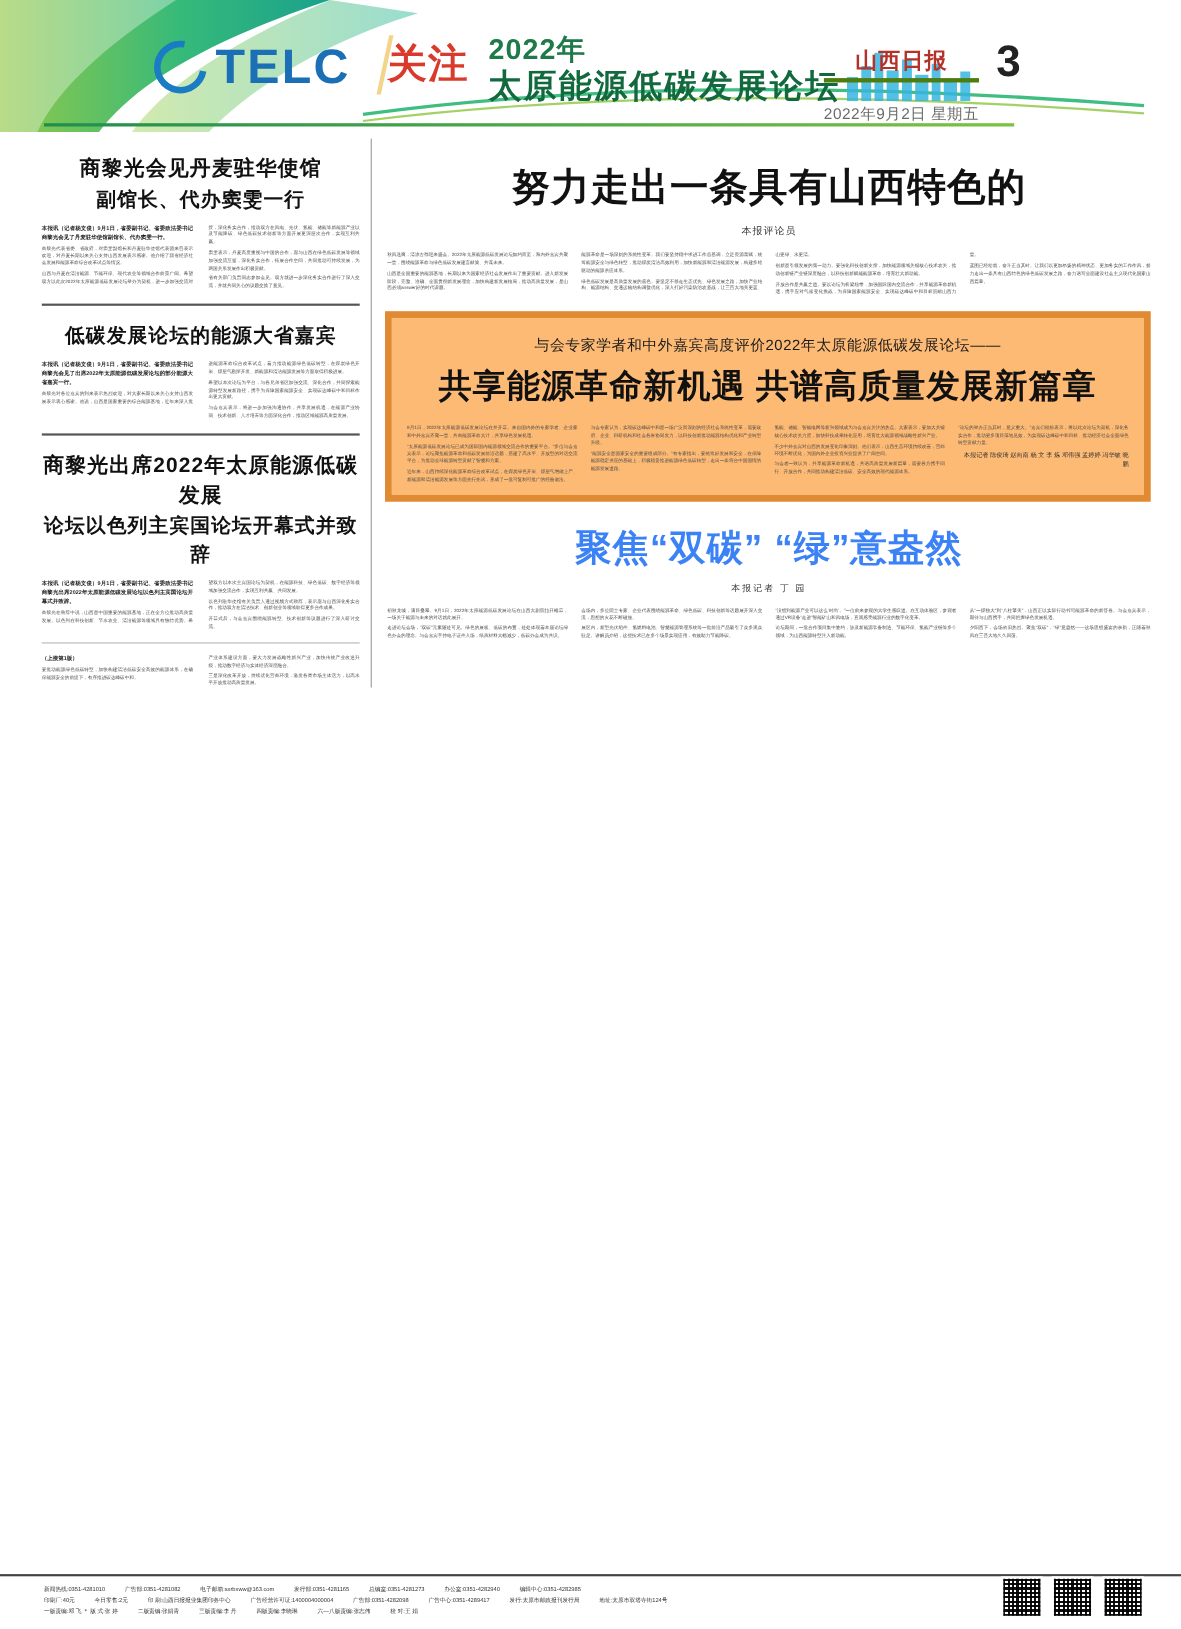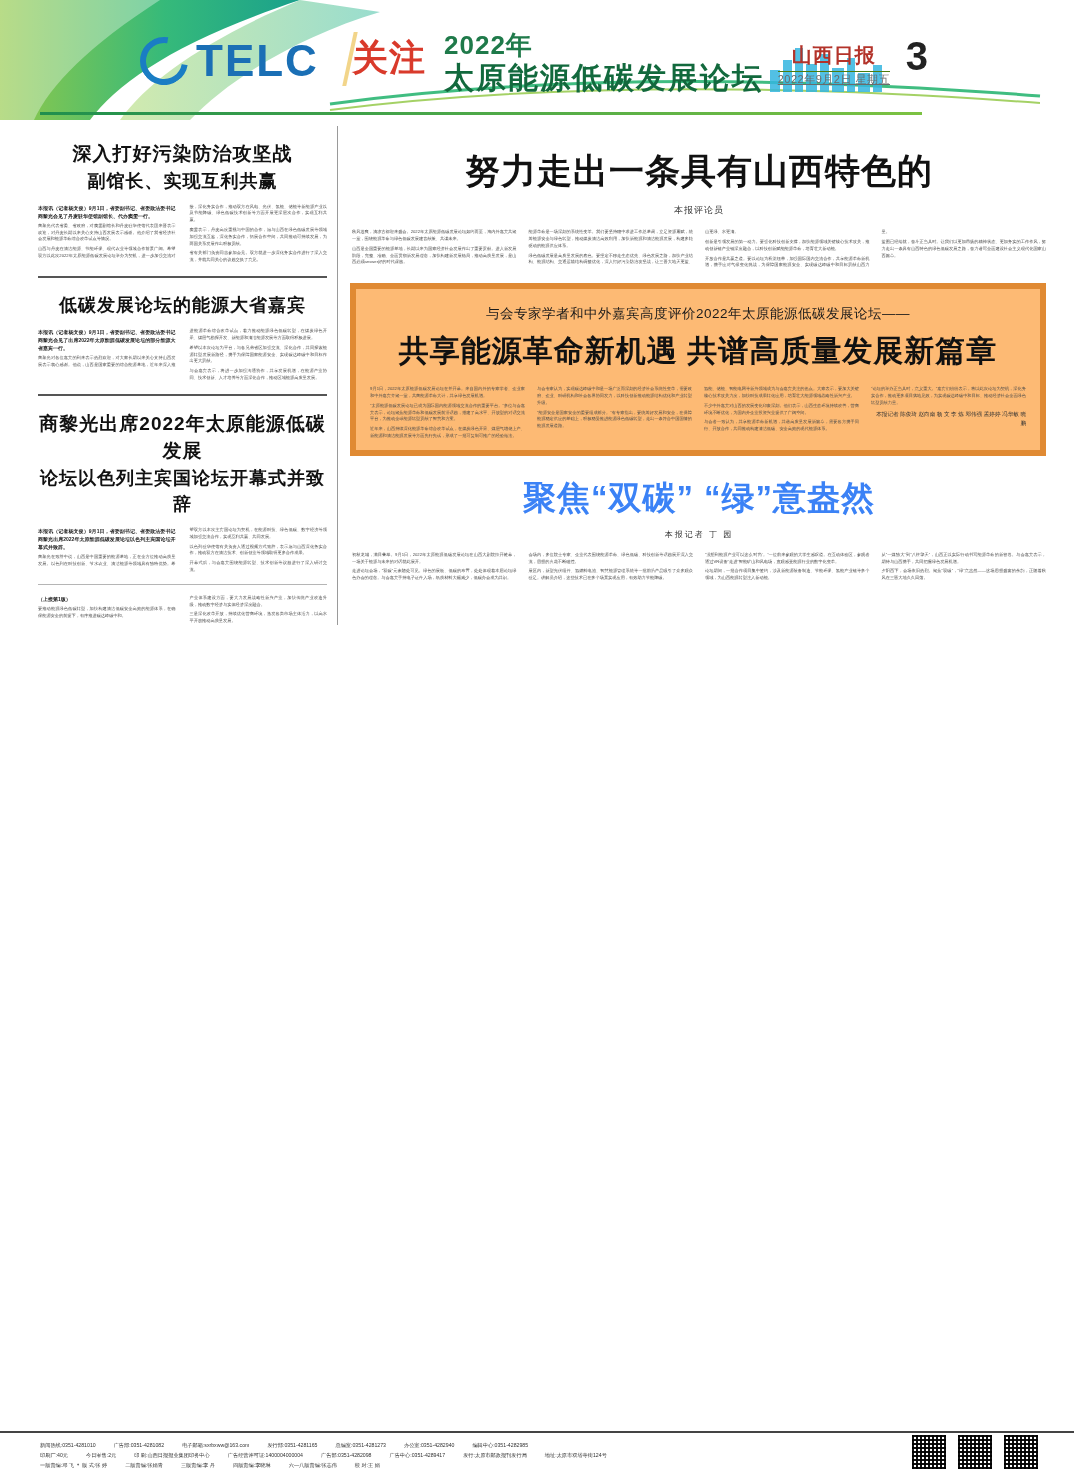--- a/index.html
+++ b/index.html
@@ -95,29 +95,28 @@
   .paper-name {
     position: absolute;
     right: 60px; top: 42px;
     text-align: center;
   }
   .paper-name .pn-main {
     font-size: 20px;
     color: #b3332a;
     font-weight: bold;
     letter-spacing: 1px;
-    border-bottom: 1px solid #4d7c0f;
+    border-bottom: 4px solid #4d7c0f;
     padding-bottom: 2px;
   }
   .paper-name .pn-date {
-    font-size: 11px;
+    font-size: 14px;
     color: #6b6b6b;
-    margin-top: 0;
+    margin-top: 20px;
     letter-spacing: .5px;
-    text-decoration: underline;
   }
   .page-num {
     position: absolute;
     right: 22px; top: 34px;
     font-size: 40px;
     font-weight: bold;
     color: #222;
   }
   .mast-rule {
     position: absolute;
@@ -358,22 +357,22 @@
     </div>
   </div>
 
   <div class="body-area">
     <div class="columns">
 
       <div class="col-left">
 
         <div>
           <div class="lh lh1">
-            <div>深入打好污染防治攻坚战</div>
-            <div class="lh-sub">副馆长、实现互利共赢</div>
+            <div>商黎光会见丹麦驻华使馆</div>
+            <div class="lh-sub">副馆长、代办窦雯一行</div>
           </div>
           <div class="two-col-text tiny">
             <p class="byline">本报讯（记者杨文俊）9月1日，省委副书记、省委政法委书记商黎光会见了丹麦驻华使馆副馆长、代办窦雯一行。</p>
             <p>商黎光代表省委、省政府，对窦雯副馆长和丹麦驻华使馆代表团来晋表示欢迎，对丹麦长期以来关心支持山西发展表示感谢。他介绍了我省经济社会发展和能源革命综合改革试点等情况。</p>
             <p>山西与丹麦在清洁能源、节能环保、现代农业等领域合作前景广阔。希望双方以此次2022年太原能源低碳发展论坛举办为契机，进一步加强交流对接，深化务实合作，推动双方在风电、光伏、氢能、储能等新能源产业以及节能降碳、绿色低碳技术创新等方面开展更深层次合作，实现互利共赢。</p>
             <p>窦雯表示，丹麦高度重视与中国的合作，愿与山西在绿色低碳发展等领域加强交流互鉴，深化务实合作，拓展合作空间，共同推动可持续发展，为两国关系发展作出积极贡献。</p>
             <p>省有关部门负责同志参加会见。双方就进一步深化务实合作进行了深入交流，并就共同关心的议题交换了意见。</p>
           </div>
         </div>
 

